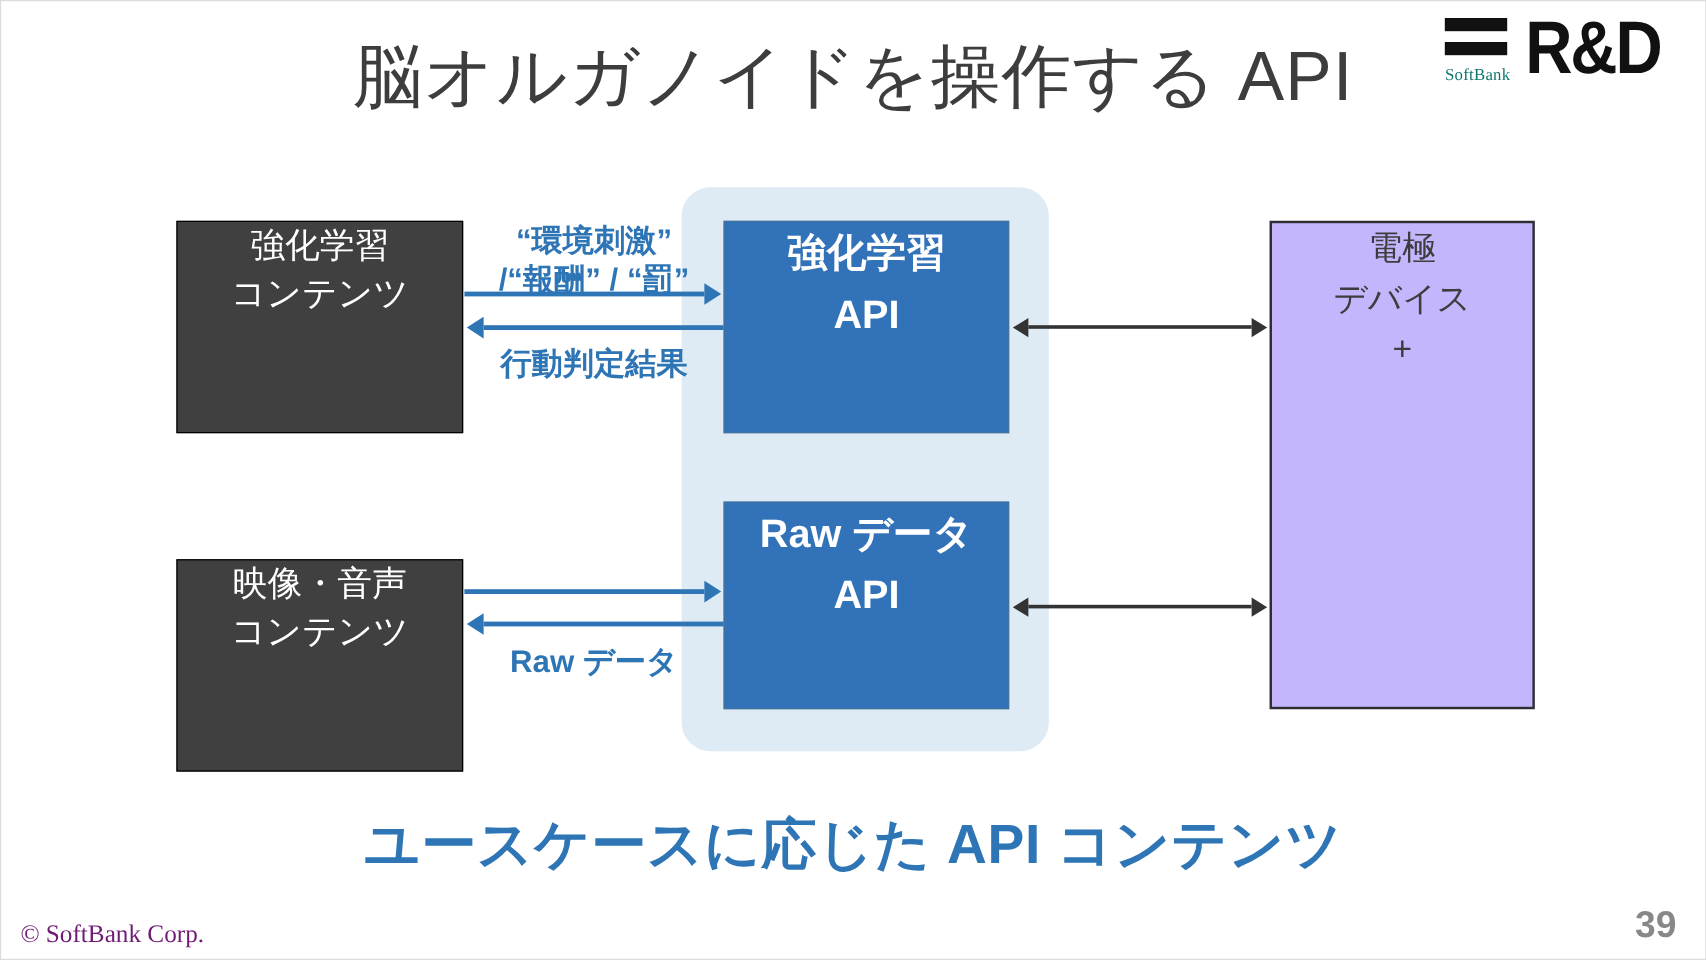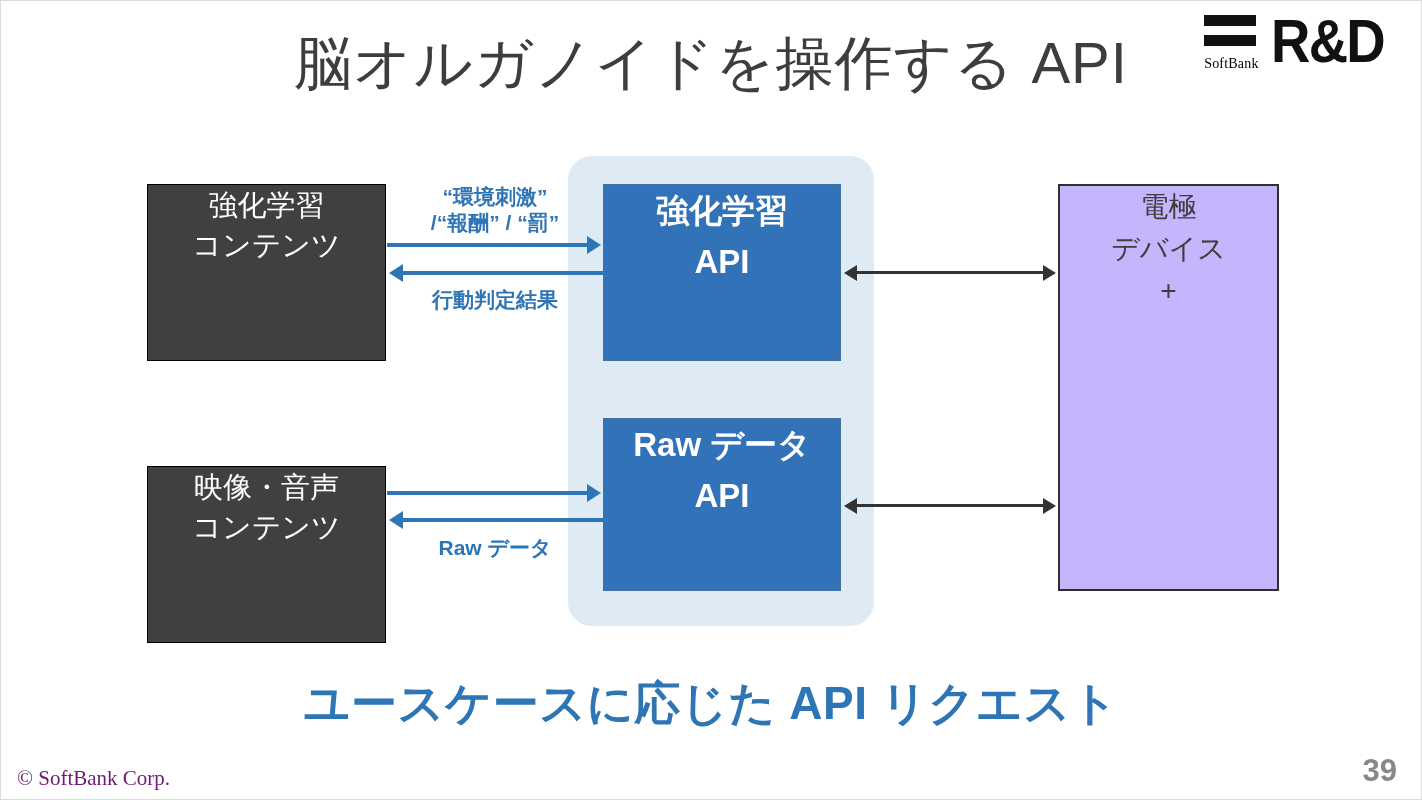--- a/index.html
+++ b/index.html
@@ -20,21 +20,21 @@
     font-size:58px; font-weight:400; color:#3d3d3d;
     letter-spacing:1px;
     margin:0;
   }
 
   
   .logo { position:absolute; top:12px; right:22px; display:flex; align-items:flex-start; gap:12px; }
   .logo-left { display:flex; flex-direction:column; align-items:flex-start; }
   .bars { display:flex; flex-direction:column; gap:9px; margin-top:2px; }
   .bar { width:52px; height:11px; background:#111; }
-  .brand { font-size:14px; color:#000000; margin-top:10px; letter-spacing:0.2px; font-family:"Liberation Serif","DejaVu Serif",serif; }
+  .brand { font-size:14px; color:#0f766e; margin-top:10px; letter-spacing:0.2px; font-family:"Liberation Serif","DejaVu Serif",serif; }
   .rd {
     font-size:62px; font-weight:900; color:#111; line-height:56px;
     transform:scaleX(0.88); transform-origin:left top; letter-spacing:-2px;
   }
 
   
   .box { position:absolute; display:flex; flex-direction:column; align-items:center; text-align:center; }
   .dark-box {
     background:var(--source-box-dark,#404040);
     border:1px solid #000;
@@ -77,21 +77,21 @@
   }
   .karrow::before {
     content:""; position:absolute; right:100%; top:50%; margin-top:-8px;
     border-top:8px solid transparent; border-bottom:8px solid transparent;
     border-right:13px solid var(--arrow-dark,#333);
   }
 
   
   .flow-label {
     position:absolute; left:382px; width:224px; text-align:center;
-    color:var(--accent-blue,#2E75B6); font-weight:bold; font-size:21px; line-height:1.25;
+    color:var(--accent-blue,#2E75B6); font-weight:bold; font-size:26px; line-height:1.25;
   }
 
   
   .tagline {
     position:absolute; top:672px; left:0; width:100%; text-align:center;
     color:var(--accent-blue,#2E75B6); font-size:46px; font-weight:bold;
     letter-spacing:0.5px;
   }
   .copyright { position:absolute; left:16px; bottom:8px; color:#701a75; font-size:21px;font-family:Liberation Serif, serif; }
   .page-number { position:absolute; right:24px; bottom:10px; color:#888; font-size:31px; font-weight:bold; }
@@ -148,17 +148,17 @@
   <div class="karrow" style="left:856px; top:270px; width:186px;"></div>
   <div class="karrow" style="left:856px; top:503px; width:186px;"></div>
 
   <div class="flow-label" style="top:183px;">
     <div>“環境刺激”</div>
     <div>/“報酬” / “罰”</div>
   </div>
   <div class="flow-label" style="top:286px;">行動判定結果</div>
   <div class="flow-label" style="top:534px;">Raw データ</div>
 
-  <div class="tagline">ユースケースに応じた API リクエスト</div>
+  <div class="tagline">ユースケースに応じた API コンテンツ</div>
   <div class="copyright">© SoftBank Corp.</div>
   <div class="page-number">39</div>
 
 </div>
 
 </body></html>

